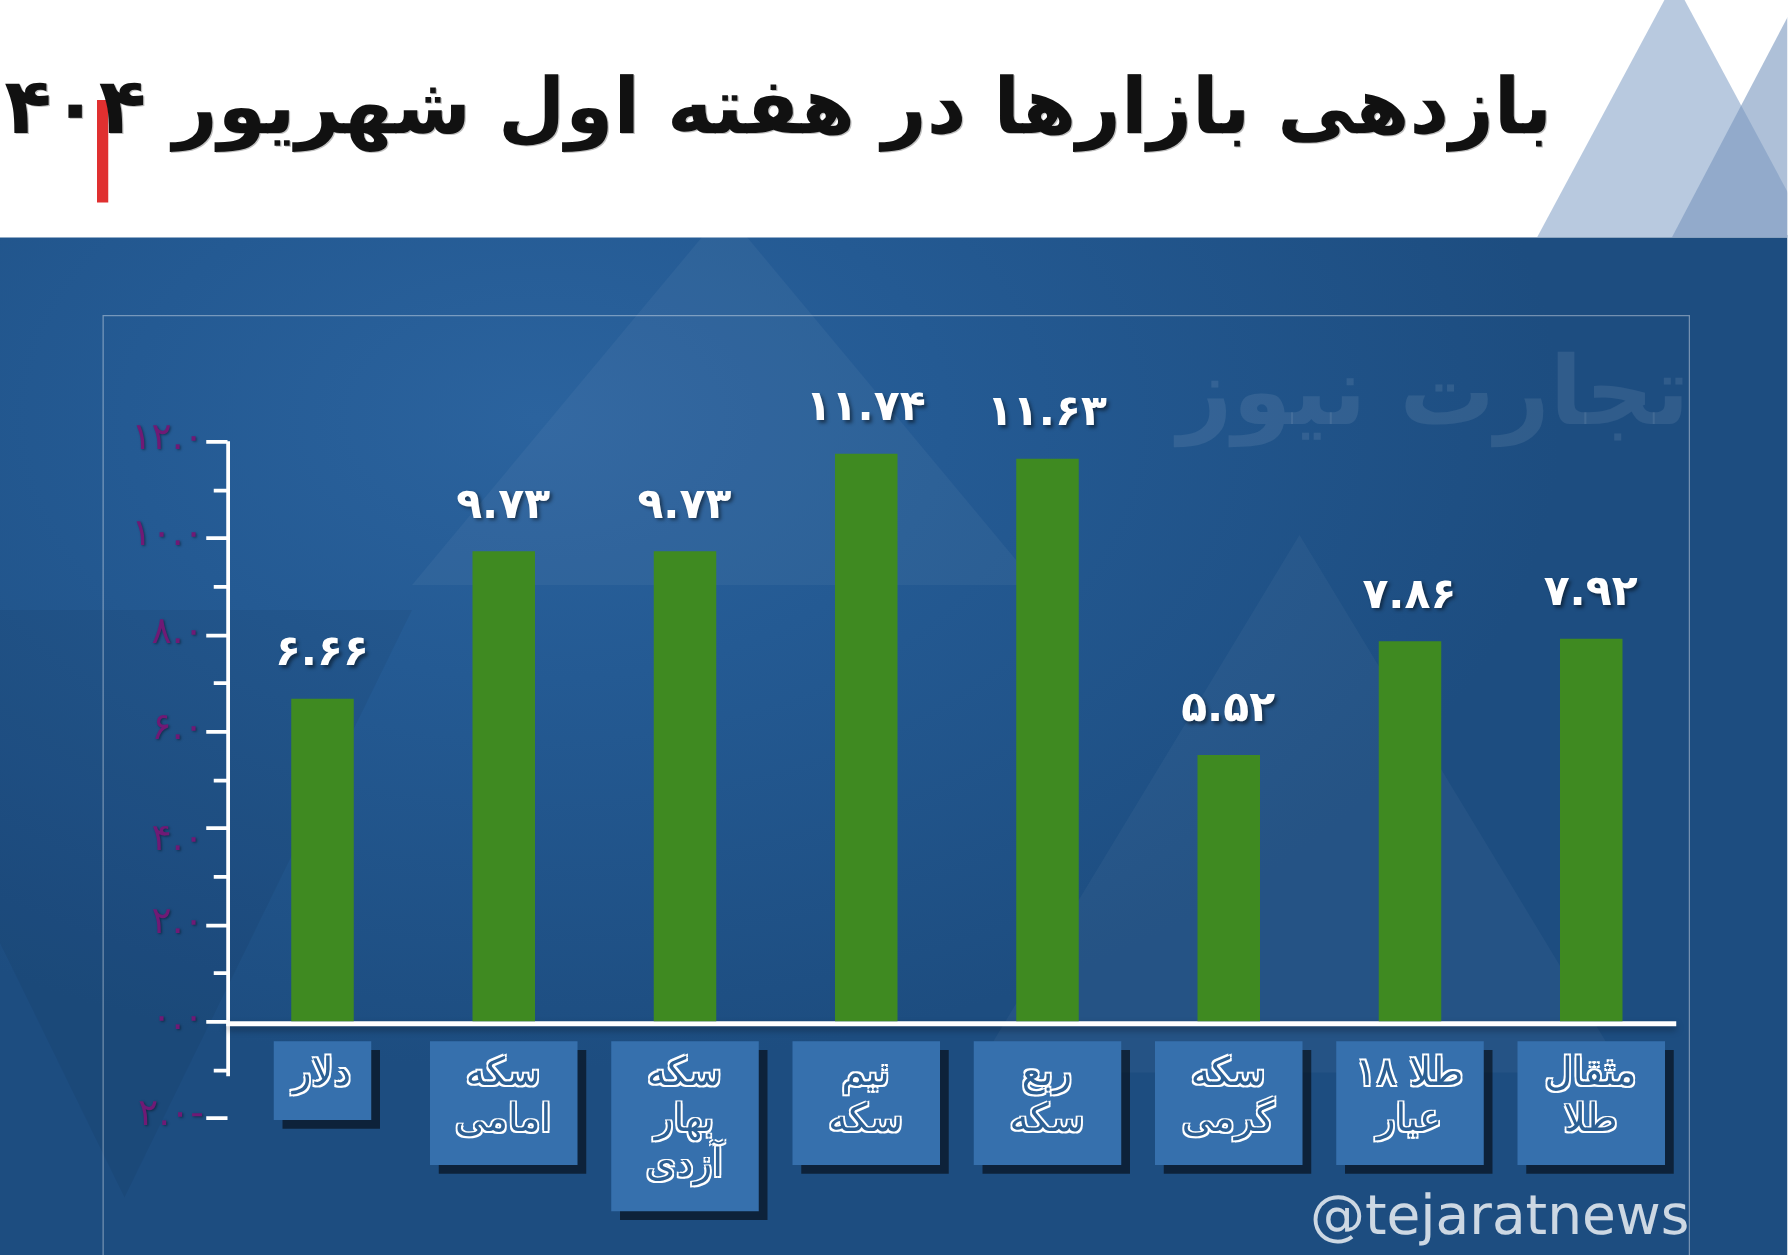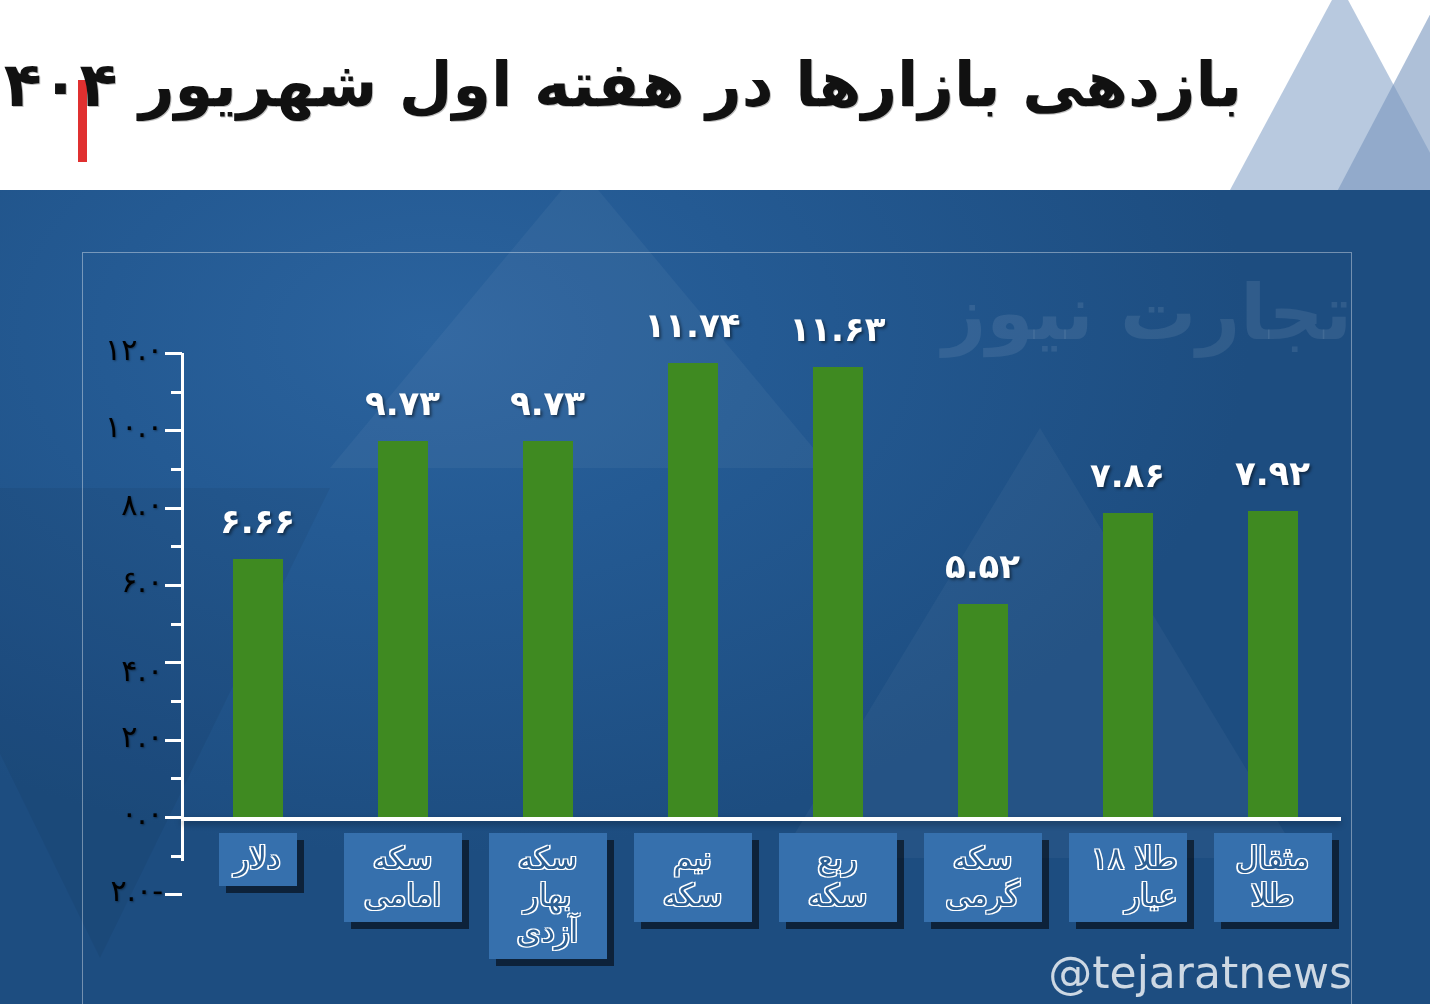--- a/index.html
+++ b/index.html
@@ -102,21 +102,21 @@
     background:#ffffff;
     box-shadow:0 3px 6px rgba(0,0,0,.35);
   }
   .tick{
     position:absolute;background:#ffffff;height:3px;
   }
   .tick.major{width:17px;left:82px;}
   .tick.minor{width:11px;left:88px;}
   .ytick-label{
     position:absolute;right:1188px;
-    font-size:30px;color:#000000;font-weight:400;
+    font-size:30px;color:#701a75;font-weight:400;
     direction:rtl;white-space:nowrap;text-align:left;
     text-shadow:1px 1px 2px rgba(0,0,0,.4);
   }
 
   
   .bar{
     position:absolute;bottom:188px;width:50px;
     background:linear-gradient(180deg,#3f8a21 0%,#3b8120 100%);
     z-index:4;
   }
@@ -126,21 +126,21 @@
     direction:rtl;white-space:nowrap;text-align:center;
     text-shadow:2px 2px 3px rgba(0,0,0,.45);
     z-index:5;
   }
   .cat-box{
     position:absolute;
     background:#3670ad;
     border:0;
     color:#ffffff;font-size:31px;line-height:1.18;
     direction:rtl;text-align:center;
-    padding:7px 9px 9px 9px;
+    padding:7px 9px 19px 9px;
     box-sizing:border-box;
     box-shadow:7px 7px 0 rgba(0,0,0,.55);
     text-shadow:
       -1.4px -1.4px 0 #ffffff, 1.4px -1.4px 0 #ffffff,
       -1.4px 1.4px 0 #ffffff, 1.4px 1.4px 0 #ffffff,
       0 0 1px #ffffff;
     color:#2c5f93;
     z-index:5;
   }
 </style>
@@ -217,20 +217,20 @@
     <div id="cats">
         <div class="cat-box" style="left: 135.5px; width: 78px; top: 580px; white-space: pre-line;">دلار</div>
         <div class="cat-box" style="left: 260.5px; width: 118px; top: 580px; white-space: pre-line;">سکه
 امامی</div>
         <div class="cat-box" style="left: 405.5px; width: 118px; top: 580px; white-space: pre-line;">سکه بهار
 آزدی</div>
         <div class="cat-box" style="left: 550.5px; width: 118px; top: 580px; white-space: pre-line;">نیم سکه</div>
         <div class="cat-box" style="left: 695.5px; width: 118px; top: 580px; white-space: pre-line;">ربع سکه</div>
         <div class="cat-box" style="left: 840.5px; width: 118px; top: 580px; white-space: pre-line;">سکه
 گرمی</div>
-        <div class="cat-box" style="left: 985.5px; width: 118px; top: 580px; white-space: pre-line; text-align: right;">طلا ۱۸
+        <div class="cat-box" style="left: 985.5px; width: 118px; top: 580px; white-space: pre-line;">طلا ۱۸
 عیار</div>
         <div class="cat-box" style="left: 1130.5px; width: 118px; top: 580px; white-space: pre-line;">مثقال
 طلا</div>
       </div>
   </div>
 
 </div>
 
 </body></html>

